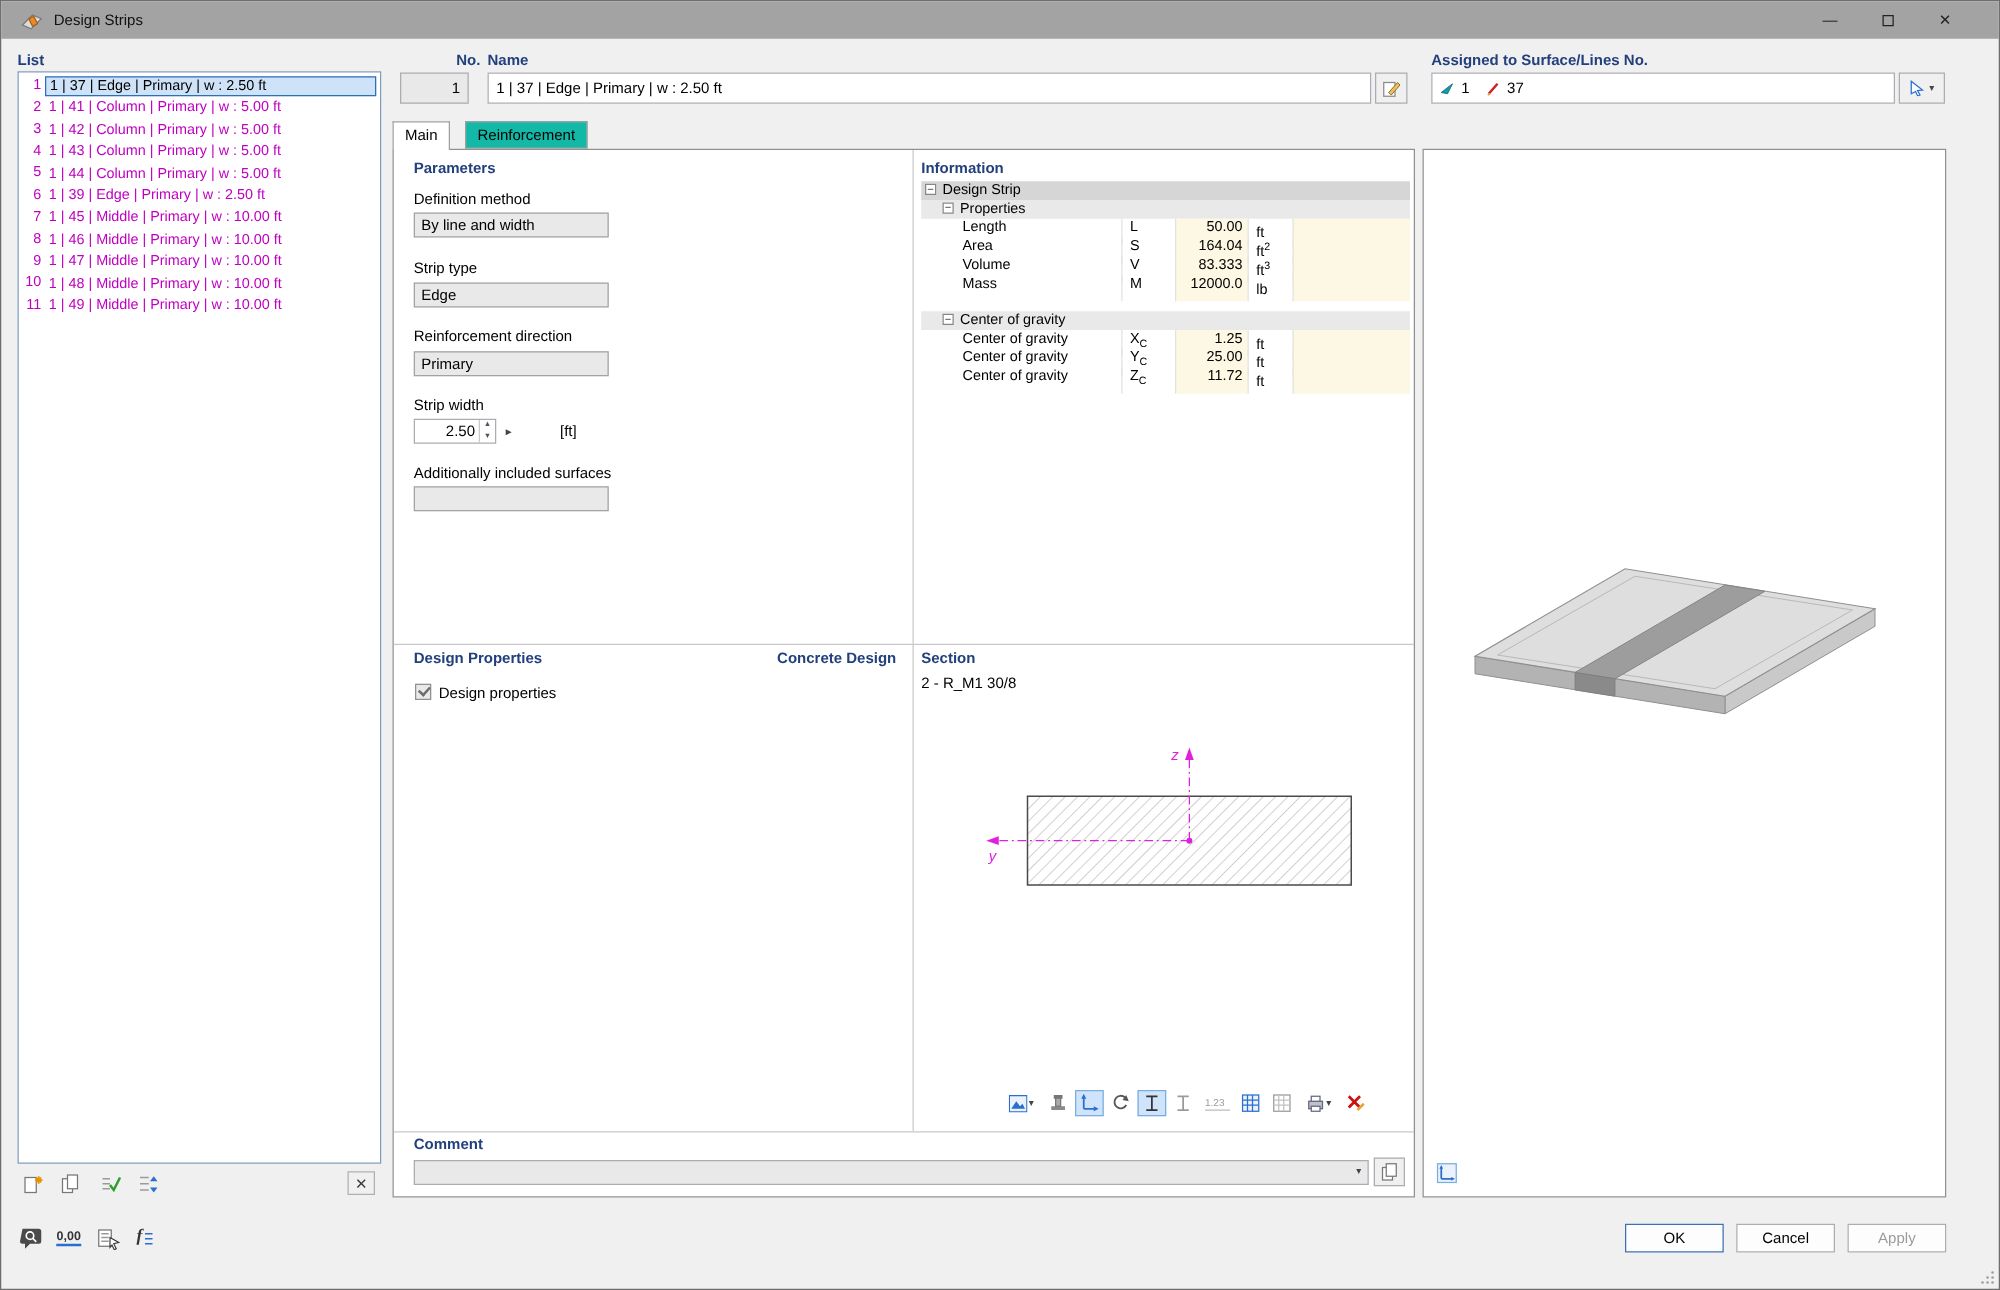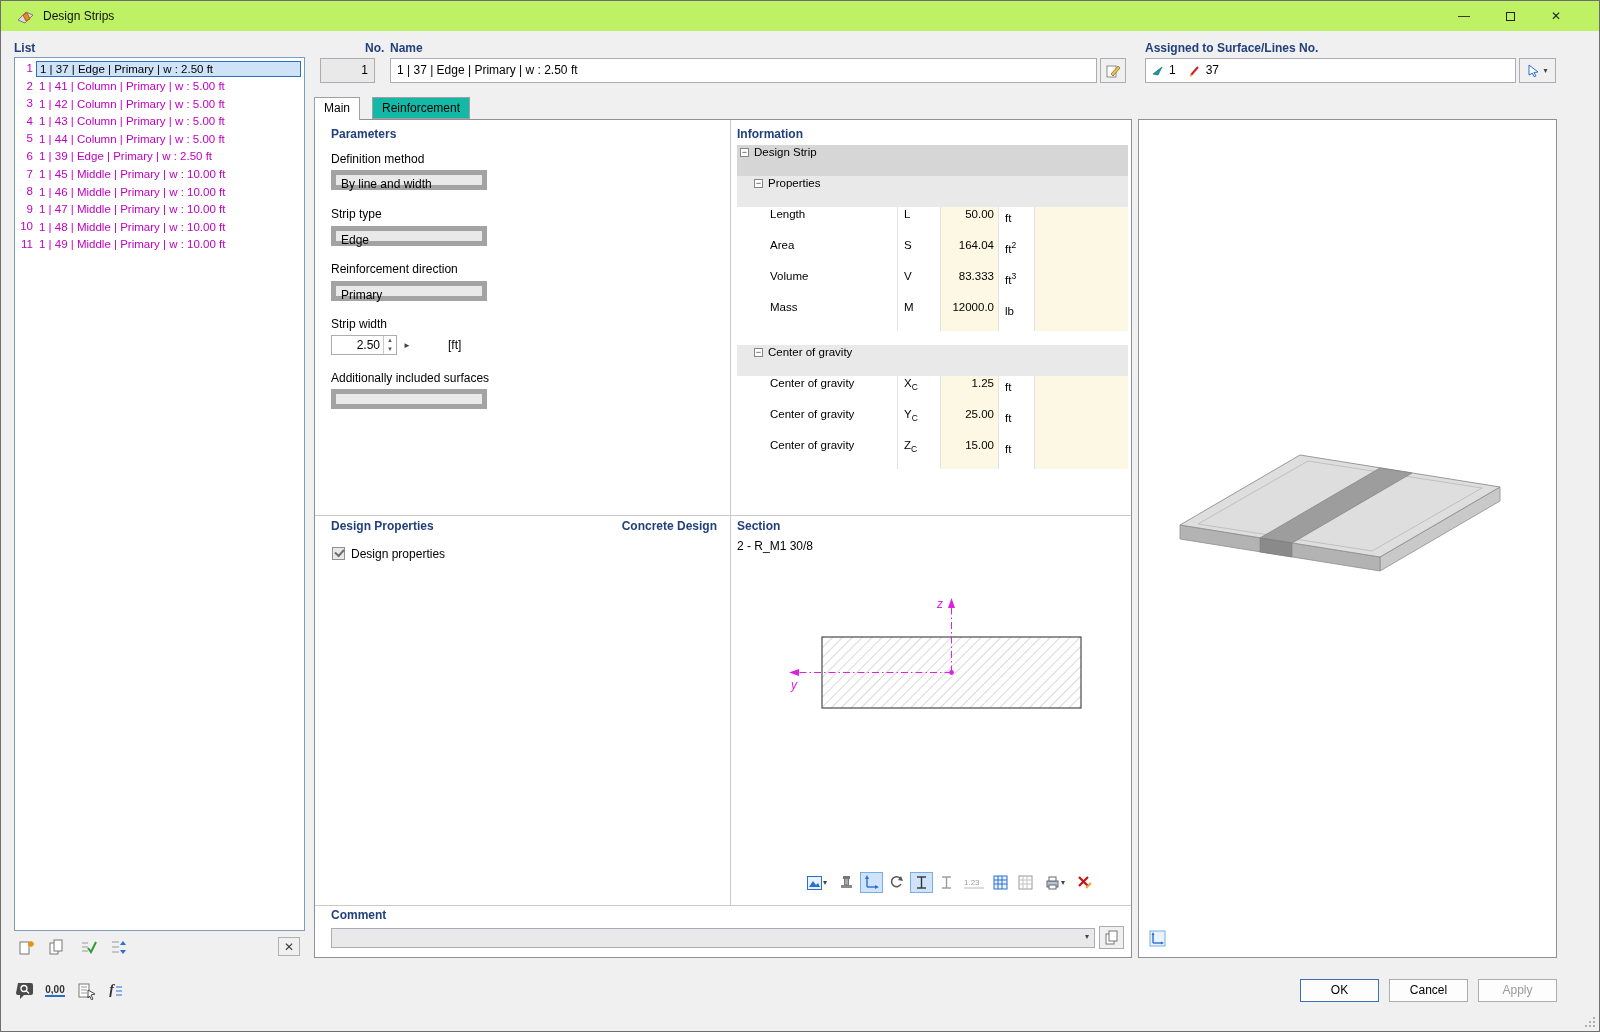--- a/index.html
+++ b/index.html
@@ -1,21 +1,21 @@
 <!DOCTYPE html>
 <html><head>
 <meta charset="utf-8">
 <style>
   * { margin:0; padding:0; box-sizing:border-box; }
   html,body { width:1600px; height:1032px; overflow:hidden; }
   body { font-family:"Liberation Sans","DejaVu Sans",sans-serif; font-size:12px; background:#f0f0f0; color:#000; position:relative; }
   .dialog-frame { position:absolute; inset:0; border:1px solid #6e6e6e; }
 
   
-  .titlebar { position:absolute; left:1px; top:1px; right:1px; height:30px; background:#bef264; display:flex; align-items:center; }
+  .titlebar { position:absolute; left:1px; top:1px; right:1px; height:30px; background:#a3a3a3; display:flex; align-items:center; }
   .app-icon { margin-left:16px; width:17px; height:17px; display:inline-block; }
   .win-title { margin-left:9px; font-size:12px; color:#111; }
   .win-btns { position:absolute; right:20px; top:0; height:30px; display:flex; }
   .win-btn { width:46px; height:30px; display:flex; align-items:center; justify-content:center; color:#222; font-size:12px; cursor:default; }
   .max-box { width:9px; height:9px; border:1px solid #222; display:inline-block; }
 
   
   .h { font-weight:bold; color:#22407c; font-size:12px; position:absolute; white-space:nowrap; }
   .lbl { position:absolute; font-size:12px; color:#000; white-space:nowrap; }
   .abs { position:absolute; }
@@ -38,29 +38,29 @@
   .tab { position:absolute; top:97px; line-height:21px; font-size:12px; padding:0 9px; border:1px solid #a0a0a0; }
   .tab.active { background:#fff; height:23px; border-bottom:none; z-index:3; }
   .tab.inactive { background:#14b8a6; height:22px; z-index:1; }
 
   
   .content-box { position:absolute; left:314px; top:119px; width:818px; height:839px; background:#fff; border:1px solid #909090; z-index:2; }
   .right-box { position:absolute; left:1138px; top:119px; width:419px; height:839px; background:#fff; border:1px solid #909090; }
   .divider { position:absolute; background:#c9c9c9; z-index:4; }
 
   
-  .pfield { position:absolute; width:156px; height:20px; background:#e9e9e9; border:5px solid #a3a3a3; line-height:18px; padding:0 5px; font-size:12px; z-index:5; }
+  .pfield { position:absolute; width:156px; height:20px; background:#e9e9e9; border:1px solid #a3a3a3; line-height:18px; padding:0 5px; font-size:12px; z-index:5; }
   .spin-wrap { position:absolute; width:66px; height:20px; background:#fff; border:1px solid #abadb3; display:flex; z-index:5; }
   .spin-val { flex:1; text-align:right; line-height:18px; padding-right:3px; }
   .spin-btns { width:13px; border-left:1px solid #c9c9c9; display:flex; flex-direction:column; }
   .spin-btns span { flex:1; font-size:6px; line-height:8px; text-align:center; color:#555; }
 
   
   .itable { position:absolute; left:737px; top:145px; width:391px; font-size:11.5px; z-index:5; }
-  .irow { display:grid; grid-template-columns:160px 43px 58px 36px 1fr; height:31px; line-height:15.8px; }
+  .irow { display:grid; grid-template-columns:160px 43px 58px 36px 1fr; height:15px; line-height:15.8px; }
   .irow.group { display:block; background:#e9e9e9; padding-left:17px; }
   .irow.root  { display:block; background:#d6d6d6; padding-left:3px; }
   .irow.spacer{ display:block; height:14px; }
   .ebox { display:inline-block; width:9px; height:9px; border:1px solid #868686; background:#fff; line-height:7px; font-size:9px; text-align:center; color:#333; margin-right:5px; vertical-align:1px; }
   .cname { padding-left:33px; overflow:hidden; white-space:nowrap; }
   .csym  { border-left:1px solid #e2e2e2; padding-left:6px; }
   .cval  { border-left:1px solid #e2e2e2; background:#fcf8e3; text-align:right; padding-right:4px; }
   .cunit { border-left:1px solid #e2e2e2; padding-left:6px; }
   .crest { border-left:1px solid #e2e2e2; background:#fcf8e3; }
   sub.ss { font-size:8.5px; } sup.us { font-size:8.5px; }
@@ -306,21 +306,21 @@
   <div class="irow">
     <span class="cname">Center of gravity</span>
     <span class="csym"><span>Y</span><sub class="ss">C</sub></span>
     <span class="cval">25.00</span>
     <span class="cunit"><span>ft</span><sup class="us"></sup></span>
     <span class="crest"></span>
   </div>
   <div class="irow">
     <span class="cname">Center of gravity</span>
     <span class="csym"><span>Z</span><sub class="ss">C</sub></span>
-    <span class="cval">15.00</span>
+    <span class="cval">11.72</span>
     <span class="cunit"><span>ft</span><sup class="us"></sup></span>
     <span class="crest"></span>
   </div>
 </div>
 
 <div class="abs" style="left:331px; top:519px; width:386px; display:flex; justify-content:space-between; z-index:5;">
   <span class="h" style="position:static;">Design Properties</span>
   <span class="h" style="position:static;">Concrete Design</span>
 </div>
 <div class="chk" style="left:332px; top:547px;"></div>

